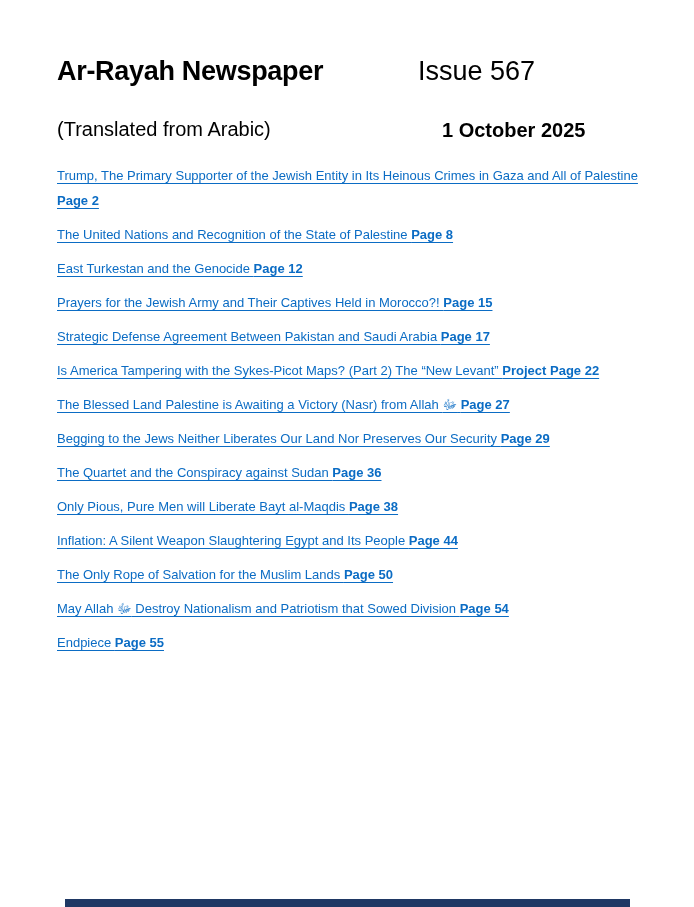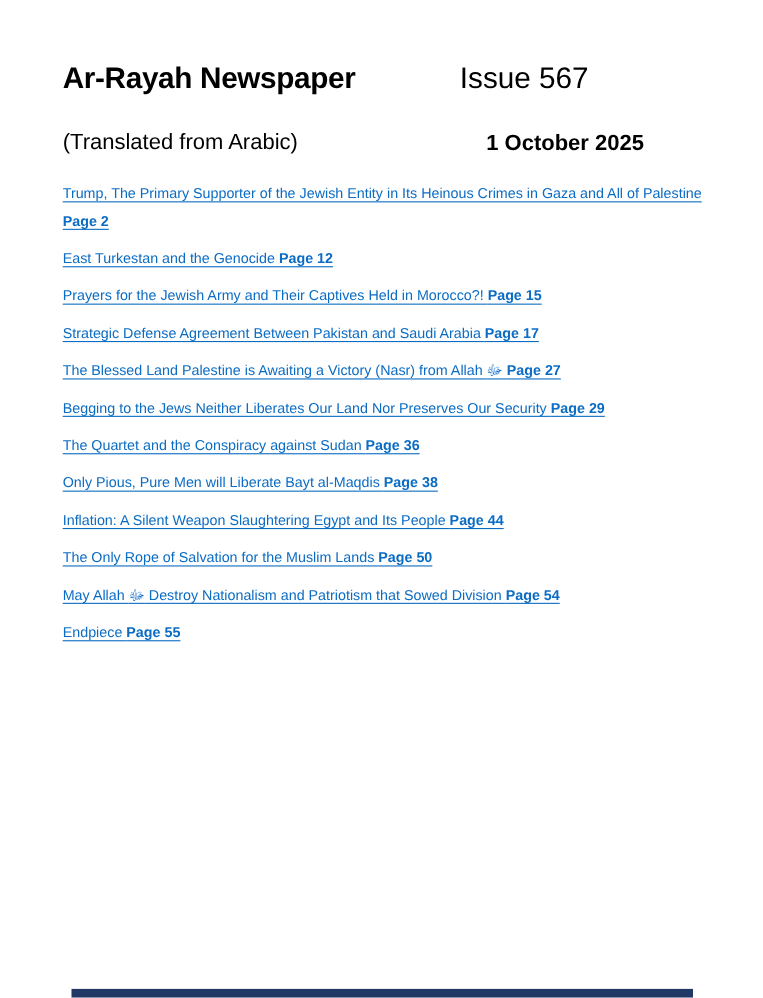--- a/index.html
+++ b/index.html
@@ -81,33 +81,39 @@
       <span class="subtitle">(Translated from Arabic)</span>
       <span class="issue-date">1 October 2025</span>
     </div>
   </header>
 
   <nav class="toc" id="toc">
   <div class="toc-item">
     <a class="toc-link"><span class="t">Trump, The Primary Supporter of the Jewish Entity in Its Heinous Crimes in Gaza and All of Palestine </span><span class="page-label">Page 2</span></a>
   </div>
 
+  <div class="toc-item">
+    <a class="toc-link"><span class="t">The United Nations and Recognition of the State of Palestine </span><span class="page-label">Page 8</span></a>
+  </div>
 
   <div class="toc-item">
     <a class="toc-link"><span class="t">East Turkestan and the Genocide </span><span class="page-label">Page 12</span></a>
   </div>
 
   <div class="toc-item">
     <a class="toc-link"><span class="t">Prayers for the Jewish Army and Their Captives Held in Morocco?! </span><span class="page-label">Page 15</span></a>
   </div>
 
   <div class="toc-item">
     <a class="toc-link"><span class="t">Strategic Defense Agreement Between Pakistan and Saudi Arabia </span><span class="page-label">Page 17</span></a>
   </div>
 
+  <div class="toc-item">
+    <a class="toc-link"><span class="t">Is America Tampering with the Sykes-Picot Maps?  (Part 2) The “New Levant” </span><span class="page-label">Project Page 22</span></a>
+  </div>
 
   <div class="toc-item">
     <a class="toc-link"><span class="t">The Blessed Land Palestine is Awaiting a Victory (Nasr) from Allah ﷻ </span><span class="page-label">Page 27</span></a>
   </div>
 
   <div class="toc-item">
     <a class="toc-link"><span class="t">Begging to the Jews Neither Liberates Our Land Nor Preserves Our Security </span><span class="page-label">Page 29</span></a>
   </div>
 
   <div class="toc-item">

